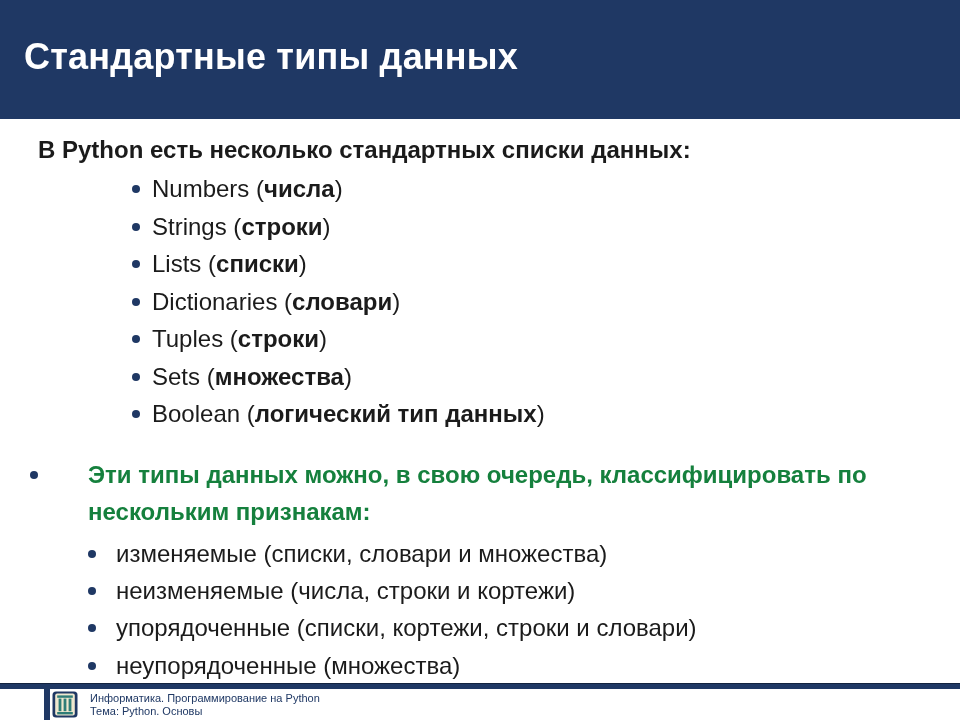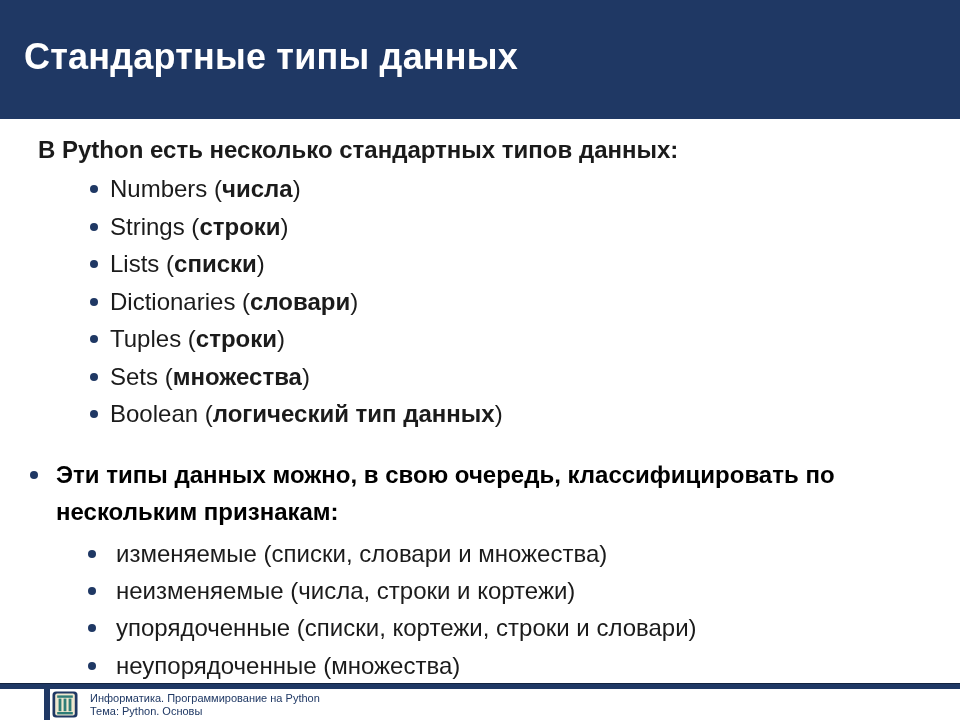--- a/index.html
+++ b/index.html
@@ -45,28 +45,28 @@
     color:#1b1b1b;
     white-space:nowrap;
   }
   .blist li .dot {
     position:absolute; left:90px; top:15px;
     width:8px; height:8px; border-radius:50%;
     background:#1f3864;
   }
   .blist b { font-weight:700; }
 
-  .types-list { margin-top:2px; }
+  .types-list { margin-top:2px;padding-left:42px; }
 
   .section2 {
     position:relative;
     margin:23px 0 0 0;
-    padding-left:56px;
+    padding-left:88px;
     width:906px;
-    font-size:24px; font-weight:700; line-height:37px; color:#000000;
+    font-size:24px; font-weight:700; line-height:37px; color:#15803d;
   }
   .section2 .dot {
     position:absolute; left:30px; top:15px;
     width:8px; height:8px; border-radius:50%;
     background:#1f3864;
   }
 
   .class-list { margin-top:5px; }
   .class-list li { padding-left:116px; line-height:37.4px; }
   .class-list li .dot { left:88px; }
@@ -102,21 +102,21 @@
 <body>
 
 <div class="slide">
 
   <div class="header">
     <div class="title">Стандартные типы данных</div>
   </div>
   <div class="header-rule"></div>
 
   <div class="content">
-    <div class="intro">В Python есть несколько стандартных типов данных:</div>
+    <div class="intro">В Python есть несколько стандартных списки данных:</div>
 
     <ul class="blist types-list">
         <li><span class="dot"></span><span>Numbers</span> (<b>числа</b>)</li>
         <li><span class="dot"></span><span>Strings</span> (<b>строки</b>)</li>
         <li><span class="dot"></span><span>Lists</span> (<b>списки</b>)</li>
         <li><span class="dot"></span><span>Dictionaries</span> (<b>словари</b>)</li>
         <li><span class="dot"></span><span>Tuples</span> (<b>строки</b>)</li>
         <li><span class="dot"></span><span>Sets</span> (<b>множества</b>)</li>
         <li><span class="dot"></span><span>Boolean</span> (<b>логический тип данных</b>)</li>
       </ul>

